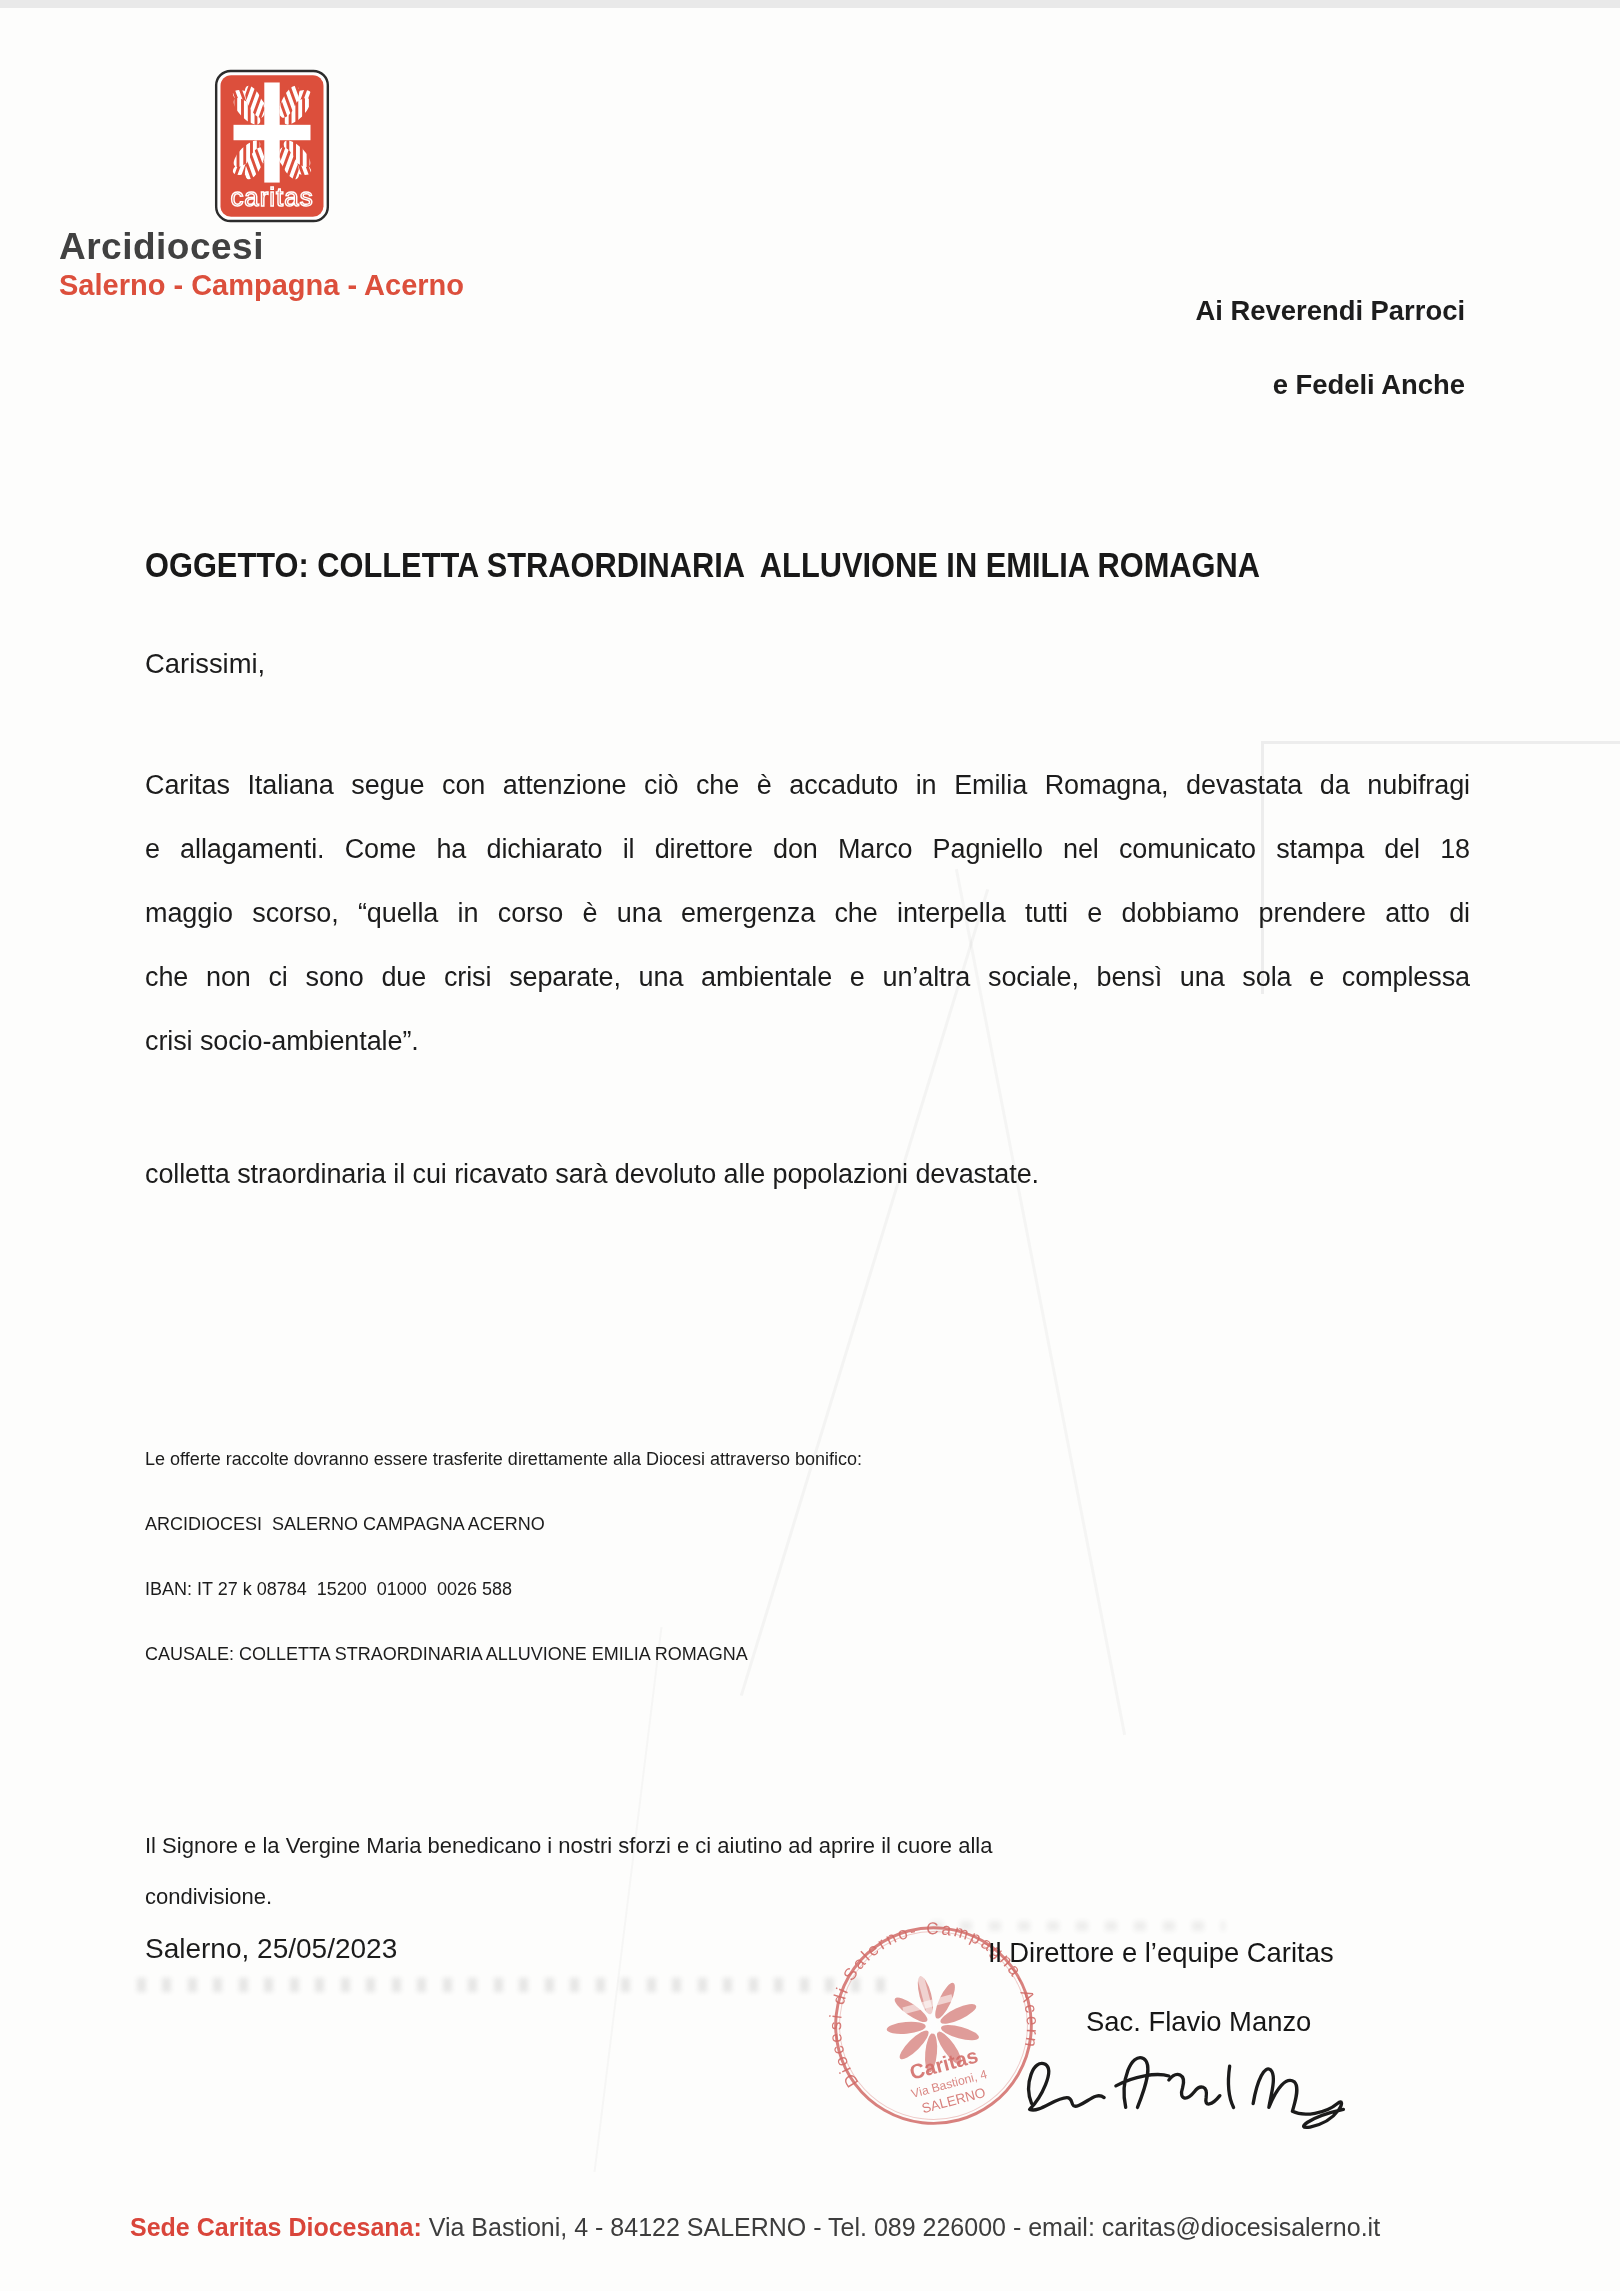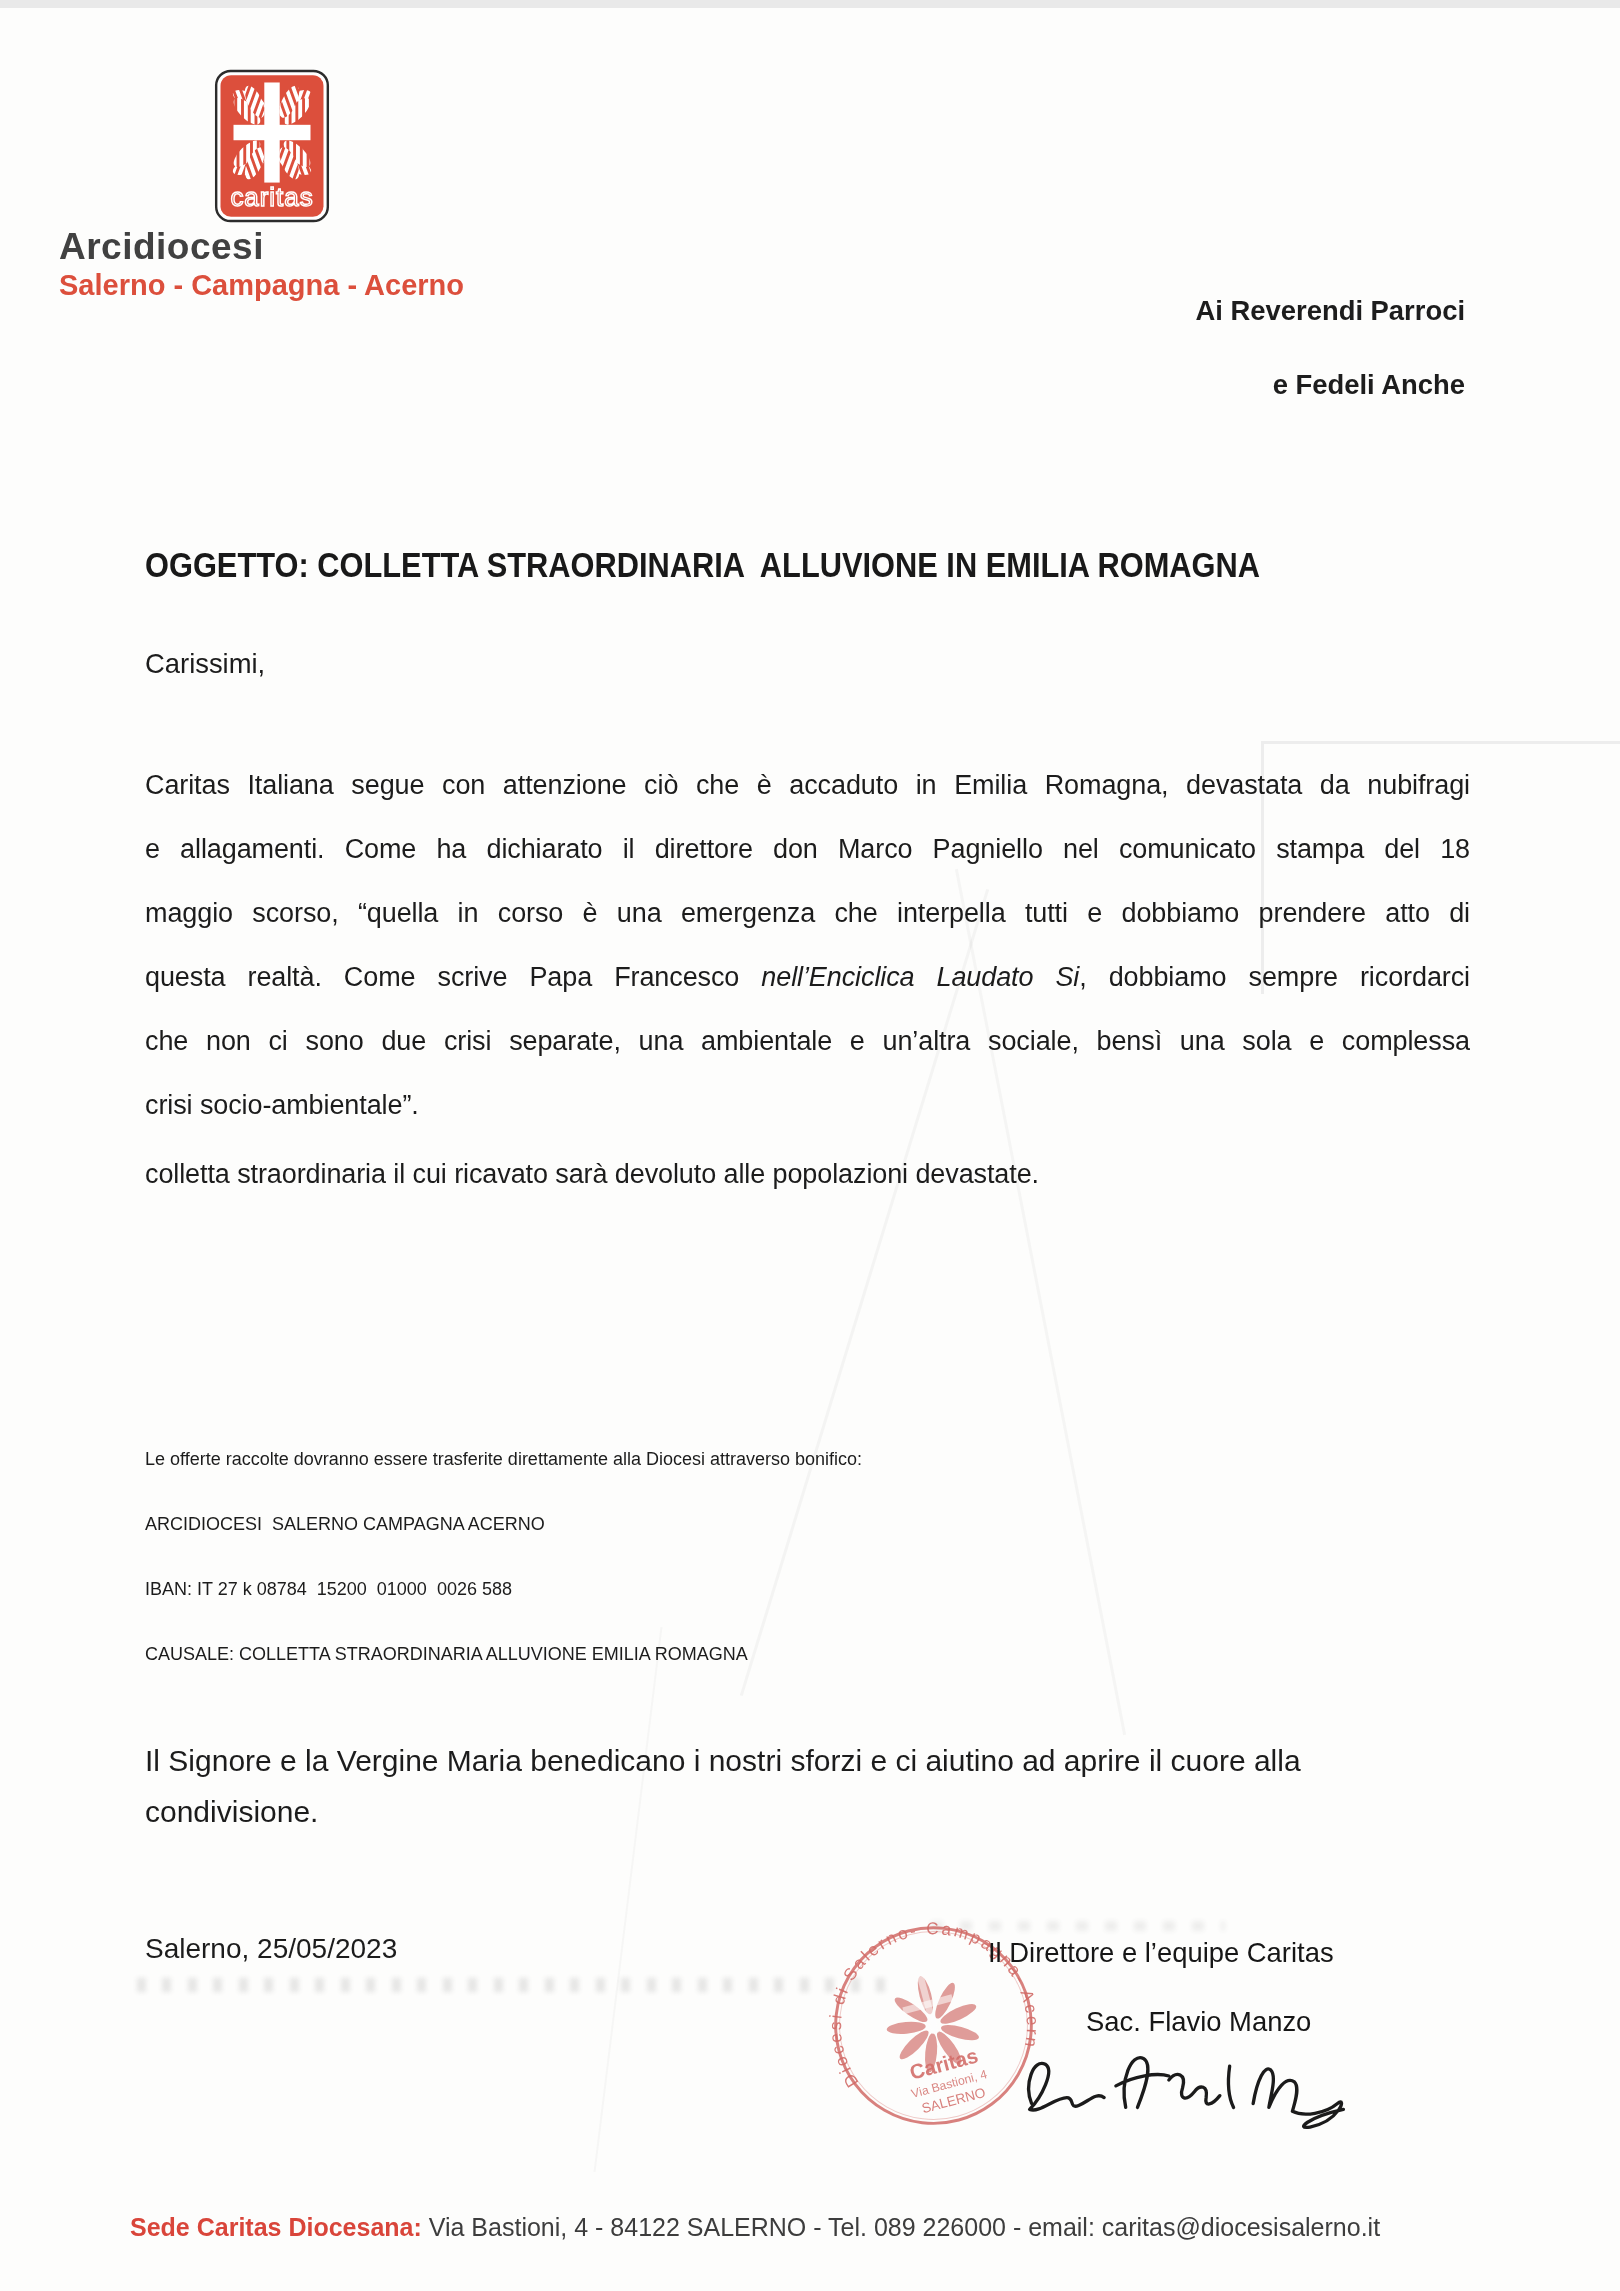--- a/index.html
+++ b/index.html
@@ -27,21 +27,21 @@
   .para{position:absolute;left:145px;width:1325px;}
   .para1{top:745px;}
   .para2{top:1134px;}
   .jline{height:64px;line-height:64px;font-size:27px;letter-spacing:-0.1px;
          text-align:justify;text-align-last:justify;overflow:hidden;}
   .jline.last{text-align-last:left;}
   .it{font-style:italic;}
   .bd{font-weight:bold;}
   .transfer{position:absolute;left:145px;top:1419px;width:1372px;}
   .tline{height:65px;line-height:65px;font-size:18px;white-space:pre;overflow:hidden;}
-  .closing{position:absolute;left:145px;top:1727px;width:1325px;font-size:30px;line-height:51px;}
+  .closing{position:absolute;left:145px;top:1812px;width:1325px;font-size:22px;line-height:51px;}
   
   .place-date{position:absolute;left:145px;top:1925px;font-size:28px;}
   .role-line{position:absolute;left:988px;top:1929px;font-size:27.4px;color:#161616;z-index:4;}
   .signer-line{position:absolute;left:1086px;top:1998px;font-size:27.4px;color:#161616;z-index:4;}
   .signature-svg{position:absolute;left:1010px;top:2011px;z-index:5;}
   .stamp-svg{position:absolute;left:821px;top:1903px;z-index:3;opacity:.82;filter:blur(0.4px);}
   
   .footer{position:absolute;left:130px;top:2205px;font-size:25px;white-space:pre;}
   .footer-label{font-weight:bold;color:#d9453a;}
   .footer-text{color:#3d3d3d;}
@@ -117,21 +117,20 @@
   </div>
 
   <div class="subject">OGGETTO: COLLETTA STRAORDINARIA  ALLUVIONE IN EMILIA ROMAGNA</div>
 
   <div class="salutation">Carissimi,</div>
 
   <div class="para para1">
     <div class="jline">Caritas Italiana segue con attenzione ciò che è accaduto in Emilia Romagna, devastata da nubifragi</div>
     <div class="jline">e allagamenti. Come ha dichiarato il direttore don Marco Pagniello nel comunicato stampa del 18</div>
     <div class="jline">maggio scorso, “quella in corso è una emergenza che interpella tutti e dobbiamo prendere atto di</div>
-    <div class="jline"><span>questa realtà. Come scrive Papa Francesco </span><span class="it">nell’Enciclica Laudato Si</span><span>, dobbiamo sempre ricordarci</span></div>
     <div class="jline">che non ci sono due crisi separate, una ambientale e un’altra sociale, bensì una sola e complessa</div>
     <div class="jline last">crisi socio-ambientale”.</div>
   </div>
 
   <div class="para para2">
     <div class="jline last">colletta straordinaria il cui ricavato sarà devoluto alle popolazioni devastate.</div>
   </div>
 
   <div class="transfer">
     <div class="tline">Le offerte raccolte dovranno essere trasferite direttamente alla Diocesi attraverso bonifico:</div>

